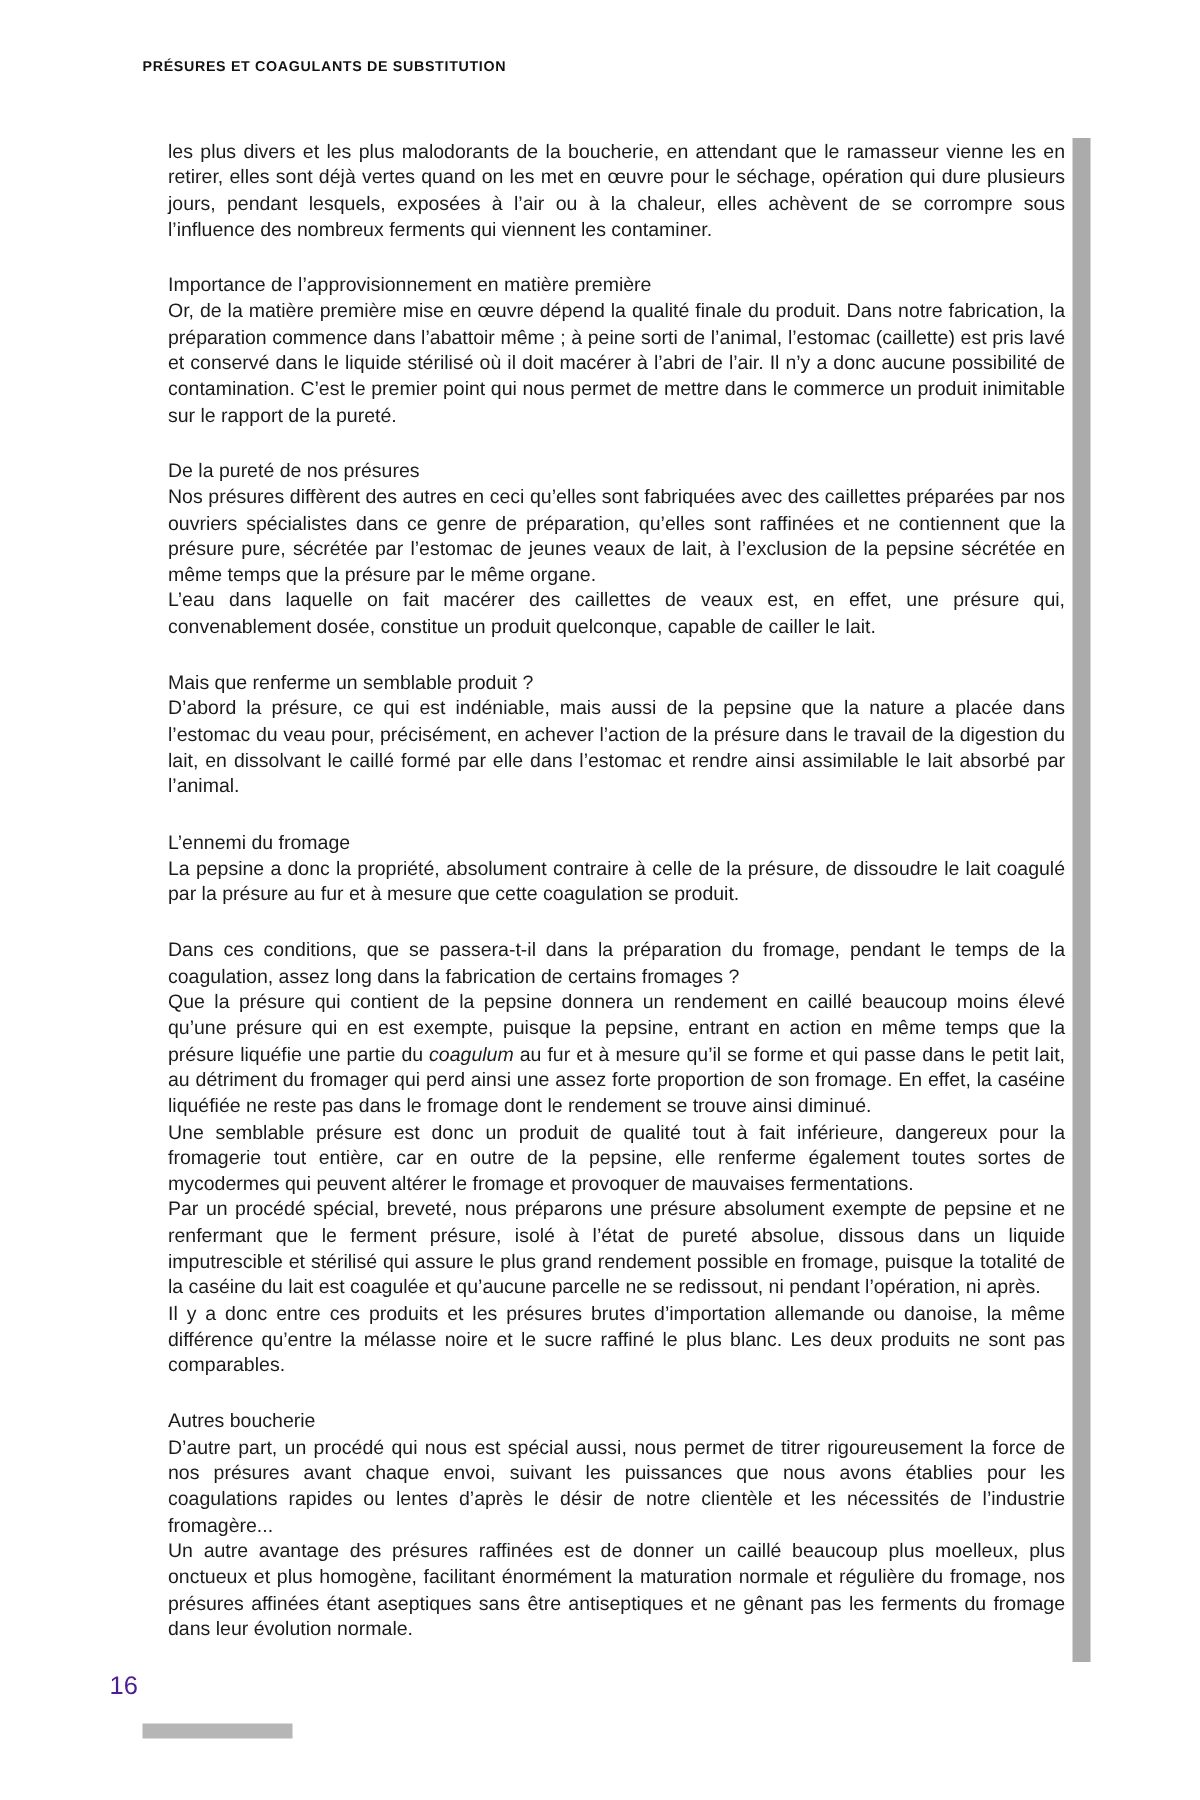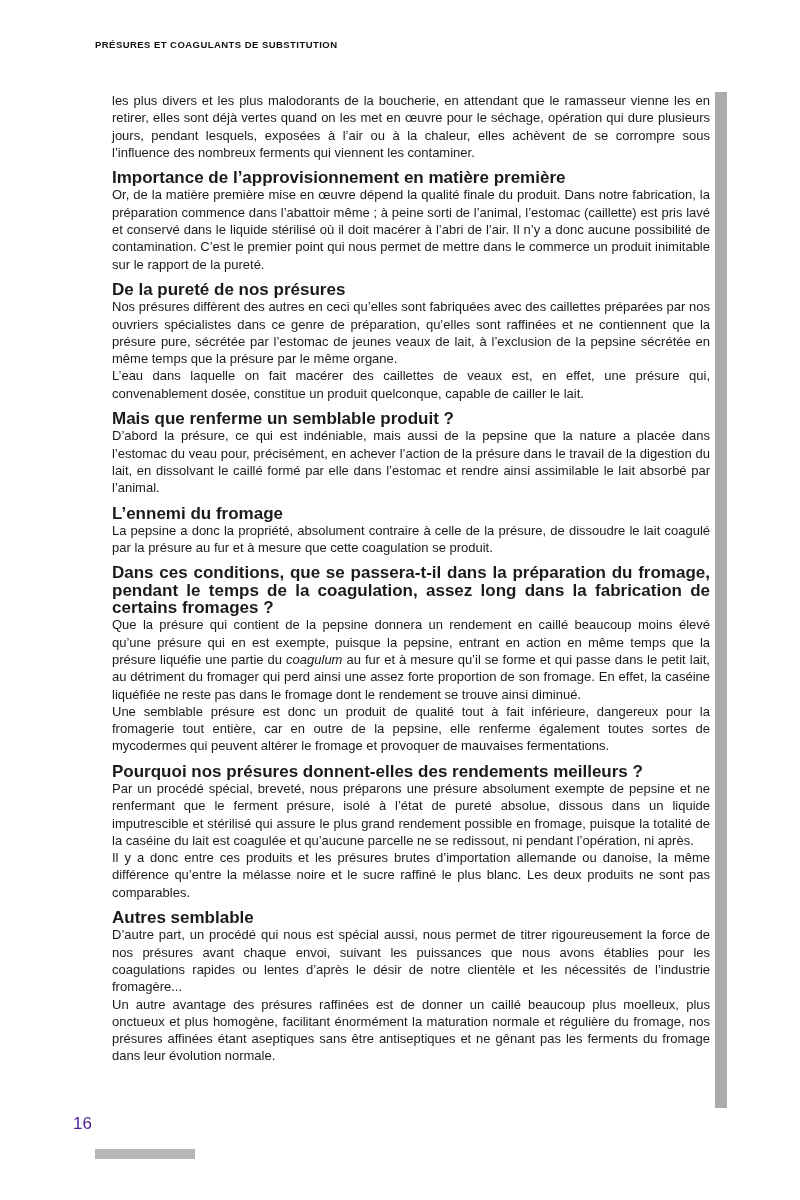--- a/index.html
+++ b/index.html
@@ -33,23 +33,23 @@
     text-align: justify;
     color: #1b1b1b;
   }
   .edge-shadow {
     position: absolute;
     top: 92px; left: 715px;
     width: 12px; height: 1016px;
     background: #ababab;
   }
   .heading {
-    font-weight: bold;
-    font-size: 17px;
-    margin-top: 8px;
+    font-weight: normal;
+    font-size: 13px;
+    margin-top: 20px;
   }
   .text-block p { margin: 0; }
   em { font-style: italic; }
   .page-number {
     position: absolute;
     top: 1114px; left: 73px;
     font-size: 17px;
     color: #4c1d95;
   }
   .bottom-bar {
@@ -93,27 +93,26 @@
       <p>La pepsine a donc la propriété, absolument contraire à celle de la présure, de dissoudre le lait coagulé par la présure au fur et à mesure que cette coagulation se produit.</p>
     </section>
 
     <section>
       <div class="heading">Dans ces conditions, que se passera-t-il dans la préparation du fromage, pendant le temps de la coagulation, assez long dans la fabrication de certains fromages ?</div>
       <p><span>Que la présure qui contient de la pepsine donnera un rendement en caillé beaucoup moins élevé qu’une présure qui en est exempte, puisque la pepsine, entrant en action en même temps que la présure liquéfie une partie du </span><em>coagulum</em><span> au fur et à mesure qu’il se forme et qui passe dans le petit lait, au détriment du fromager qui perd ainsi une assez forte proportion de son fromage. En effet, la caséine liquéfiée ne reste pas dans le fromage dont le rendement se trouve ainsi diminué.</span></p>
       <p>Une semblable présure est donc un produit de qualité tout à fait inférieure, dangereux pour la fromagerie tout entière, car en outre de la pepsine, elle renferme également toutes sortes de mycodermes qui peuvent altérer le fromage et provoquer de mauvaises fermentations.</p>
     </section>
 
     <section>
-      <div class="heading">Pourquoi nos présures donnent-elles des rendements meilleurs ?</div>
       <p>Par un procédé spécial, breveté, nous préparons une présure absolument exempte de pepsine et ne renfermant que le ferment présure, isolé à l’état de pureté absolue, dissous dans un liquide imputrescible et stérilisé qui assure le plus grand rendement possible en fromage, puisque la totalité de la caséine du lait est coagulée et qu’aucune parcelle ne se redissout, ni pendant l’opération, ni après.</p>
       <p>Il y a donc entre ces produits et les présures brutes d’importation allemande ou danoise, la même différence qu’entre la mélasse noire et le sucre raffiné le plus blanc. Les deux produits ne sont pas comparables.</p>
     </section>
 
     <section>
-      <div class="heading">Autres semblable</div>
+      <div class="heading">Autres boucherie</div>
       <p>D’autre part, un procédé qui nous est spécial aussi, nous permet de titrer rigoureusement la force de nos présures avant chaque envoi, suivant les puissances que nous avons établies pour les coagulations rapides ou lentes d’après le désir de notre clientèle et les nécessités de l’industrie fromagère...</p>
       <p>Un autre avantage des présures raffinées est de donner un caillé beaucoup plus moelleux, plus onctueux et plus homogène, facilitant énormément la maturation normale et régulière du fromage, nos présures affinées étant aseptiques sans être antiseptiques et ne gênant pas les ferments du fromage dans leur évolution normale.</p>
     </section>
 
   </div>
 
   <div class="edge-shadow"></div>
 
   <div class="page-number">16</div>
 

